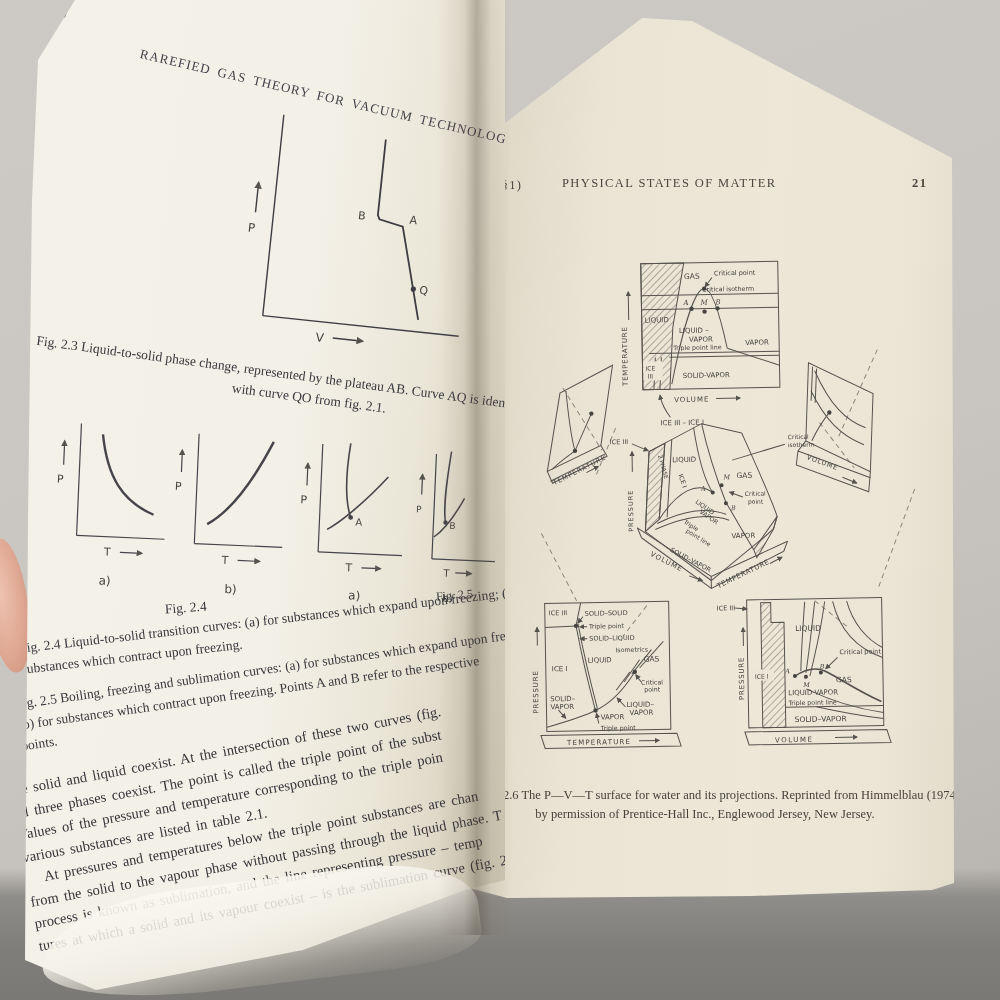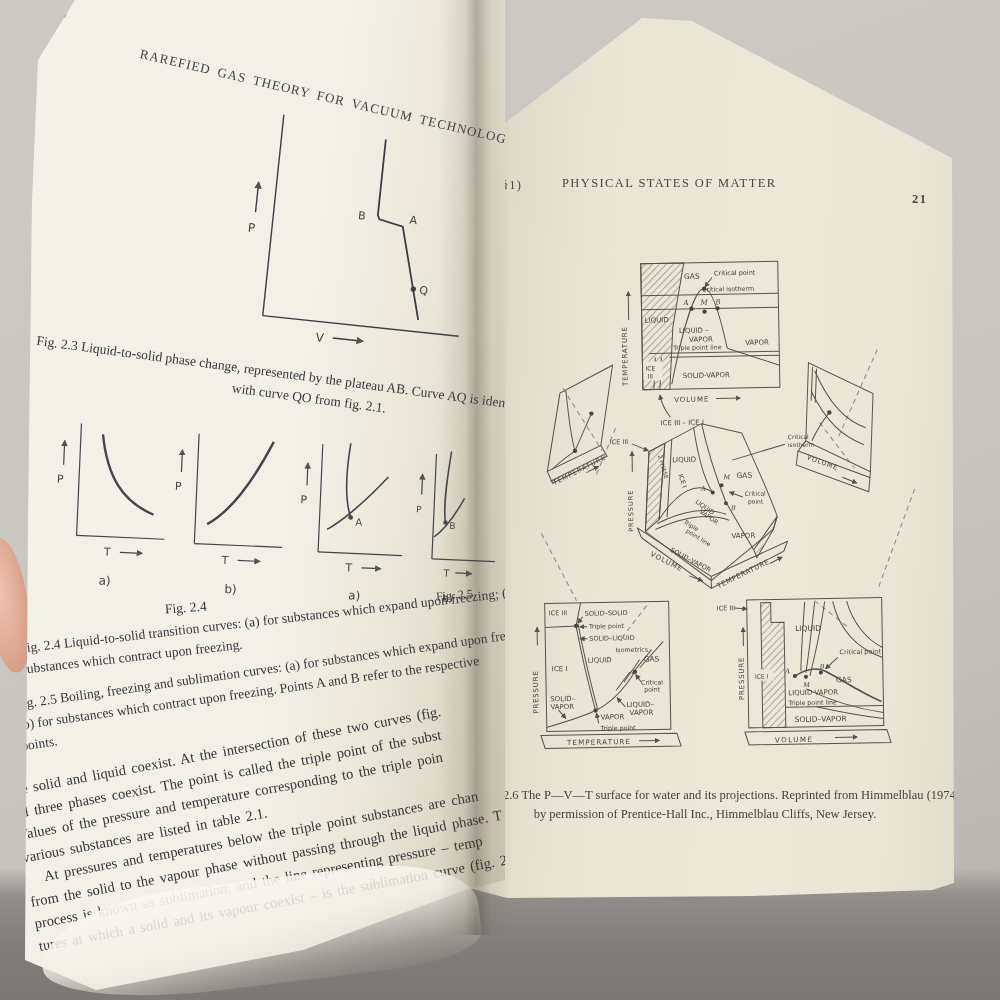--- a/index.html
+++ b/index.html
@@ -52,21 +52,21 @@
       </pattern>
     </defs>
   </svg>
 
   <div class="abs shadow-band"></div>
   <div class="abs finger"></div>
 
   <div class="abs right-page">
     <div class="abs rp-head" style="left:44px;top:160px;">(§1)</div>
     <div class="abs rp-head" style="left:110px;top:158px;width:300px;">PHYSICAL STATES OF MATTER</div>
-    <div class="abs rp-head" style="left:460px;top:158px;font-weight:bold;margin-top:16px;">21</div>
+    <div class="abs rp-head" style="left:460px;top:158px;font-weight:bold;">21</div>
 
     <div class="abs" style="left:73px;top:212px;width:430px;height:556px;transform:rotate(-1deg);">
 
       <svg class="abs" style="left:0;top:0;" width="430" height="556">
         <g stroke="#8a877d" stroke-width="1" stroke-dasharray="5 4" fill="none">
           <line x1="40" y1="155" x2="78" y2="218"></line>
           <line x1="355" y1="122" x2="315" y2="208"></line>
           <line x1="16" y1="300" x2="50" y2="368"></line>
           <line x1="390" y1="262" x2="352" y2="360"></line>
           <line x1="120" y1="374" x2="96" y2="404"></line>
@@ -295,21 +295,21 @@
         <text x="72" y="124" font-size="6.3">Triple point line</text>
         <text x="78" y="141" font-size="7.5">SOLID–VAPOR</text>
         <text x="39" y="97" font-size="6">ICE I</text>
         <text transform="translate(28,118) rotate(-90)" font-size="7" letter-spacing="0.8">PRESSURE</text>
         <text x="58" y="161" font-size="7" letter-spacing="1.5">VOLUME</text>
       </svg>
     </div>
 
     <div class="abs rp-cap" style="left:28px;top:768px;width:450px;">
       <div>Fig. 2.6  The P—V—T surface for water and its projections.  Reprinted from Himmelblau (1974),</div>
-      <div>by permission of Prentice-Hall Inc., Himmelblau Cliffs, New Jersey.</div>
+      <div>by permission of Prentice-Hall Inc., Englewood Jersey, New Jersey.</div>
     </div>
   </div>
 
   <div class="abs left-page">
     <div class="abs ink pagenum" style="left:52px;top:5px;transform:rotate(9deg);">20</div>
     <div class="abs run-head" style="left:142px;top:46px;transform:rotate(13.2deg);transform-origin:left top;">RAREFIED GAS THEORY FOR VACUUM TECHNOLOGY</div>
 
     <svg class="abs" style="left:225px;top:95px;transform:rotate(6deg);" width="265" height="255" viewBox="0 0 265 255">
       <g stroke="#3e3d43" fill="none" stroke-width="1.4">
         <line x1="48" y1="230" x2="48" y2="28"></line>

